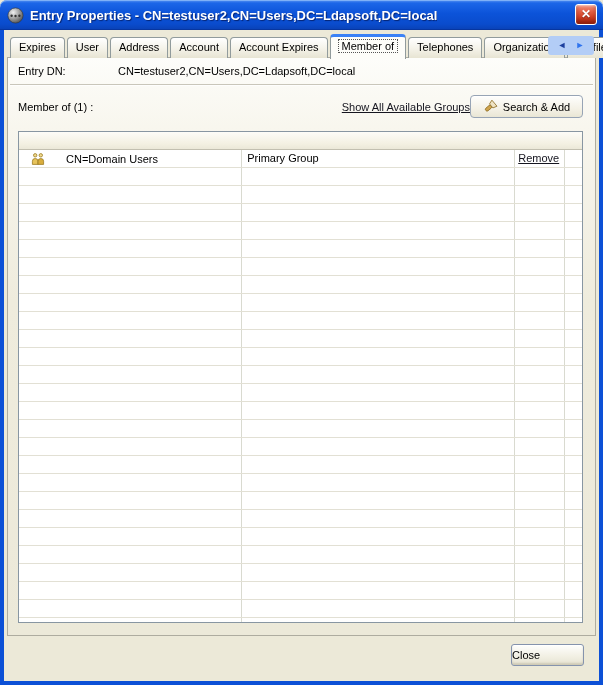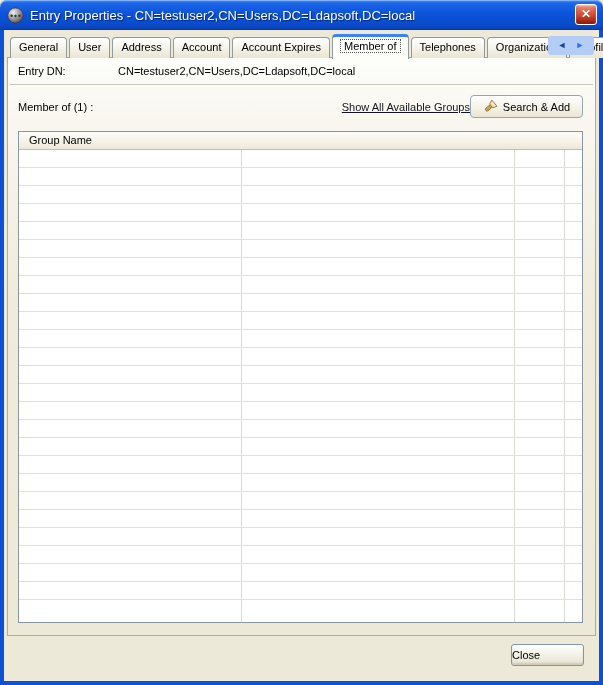--- a/index.html
+++ b/index.html
@@ -5,21 +5,21 @@
   html,body{margin:0;padding:0;background:#555;}
   *{box-sizing:border-box;}
   .window{position:relative;width:603px;height:685px;font-family:"Liberation Sans",sans-serif;
           font-size:11px;color:#000;overflow:hidden;background:#ece9d8;}
   
   .titlebar{position:absolute;top:0;left:0;right:0;height:30px;
     background:linear-gradient(180deg,#5a95f2 0%,#1c66e8 10%,#0c53d9 45%,#0a4ccd 80%,#0941b5 100%);
     border-radius:7px 7px 0 0;box-shadow:inset 0 1px 0 #7fb0f7, inset 0 -1px 0 #0736a0;
     display:flex;align-items:center;}
   .app-icon{margin-left:7px;width:17px;height:17px;flex:0 0 auto;}
-  .title-text{margin-left:6px;color:#fff;font-weight:normal;font-size:13px;
+  .title-text{margin-left:6px;color:#fff;font-weight:bold;font-size:13px;
     text-shadow:1px 1px 1px rgba(0,10,60,.65);white-space:nowrap;overflow:hidden;}
   .close-btn{position:absolute;top:4px;right:6px;width:22px;height:21px;border:1px solid #fff;
     border-radius:3px;color:#fff;font-weight:bold;font-size:12px;line-height:19px;text-align:center;
     background:linear-gradient(180deg,#f0927e 0%,#e45f44 35%,#cc3a1f 70%,#aa2b12 100%);
     box-shadow:inset 0 -3px 4px rgba(110,15,0,.55), inset 0 1px 2px rgba(255,255,255,.6);
     cursor:default;text-shadow:0 1px 1px rgba(0,0,0,.4);}
   
   .frame{position:absolute;top:30px;left:0;right:0;bottom:0;background:#ece9d8;
     border-left:4px solid #0c50d6;border-right:4px solid #0c50d6;border-bottom:4px solid #0c50d6;}
   
@@ -93,21 +93,21 @@
     </svg>
     <div class="title-text">Entry Properties - CN=testuser2,CN=Users,DC=Ldapsoft,DC=local</div>
     <div class="close-btn">
       <span>✕</span>
     </div>
   </div>
 
   <div class="frame">
 
     <div class="tab-bar">
-        <div class="tab"><span class="lbl">General</span></div>
+        <div class="tab"><span class="lbl">Expires</span></div>
         <div class="tab"><span class="lbl">User</span></div>
         <div class="tab"><span class="lbl">Address</span></div>
         <div class="tab"><span class="lbl">Account</span></div>
         <div class="tab"><span class="lbl">Account Expires</span></div>
         <div class="tab active"><span class="lbl">Member of</span></div>
         <div class="tab"><span class="lbl">Telephones</span></div>
         <div class="tab"><span class="lbl">Organization</span></div>
         <div class="tab"><span class="lbl">Profile</span></div>
       </div>
 
@@ -133,25 +133,38 @@
           </g>
         </svg>
         <span>Search &amp; Add</span>
       </div>
 
       <div class="gtable">
         <div class="vline v1"></div>
         <div class="vline v2"></div>
         <div class="vline v3"></div>
         <div class="thead">
-            <div class="hcell c0">Group Name</div>
             <div class="hcell c2"></div>
             <div class="hcell c3"></div>
           </div>
         <div>
+            <div class="trow">
+              <div class="cell c0">
+                <span class="gicon"><svg width="14" height="14" viewBox="0 0 14 14">
+                    <circle cx="4.2" cy="3.3" r="1.7" fill="#f0d98c" stroke="#9a7b22" stroke-width="0.8"></circle>
+                    <circle cx="9.8" cy="3.3" r="1.7" fill="#f0d98c" stroke="#9a7b22" stroke-width="0.8"></circle>
+                    <path d="M1.4 12.4 v-3.1 a2.8 2.8 0 0 1 5.6 0 V12.4 z" fill="#e7c35a" stroke="#9a7b22" stroke-width="0.8"></path>
+                    <path d="M7.0 12.4 v-3.1 a2.8 2.8 0 0 1 5.6 0 V12.4 z" fill="#d9ad3c" stroke="#9a7b22" stroke-width="0.8"></path>
+                  </svg></span>
+                <span class="gname">CN=Domain Users</span>
+              </div>
+              <div class="cell c1">Primary Group</div>
+              <div class="cell c2"><a class="link">Remove</a></div>
+              <div class="cell c3"></div>
+            </div>
             <div class="trow empty"></div>
             <div class="trow empty"></div>
             <div class="trow empty"></div>
             <div class="trow empty"></div>
             <div class="trow empty"></div>
             <div class="trow empty"></div>
             <div class="trow empty"></div>
             <div class="trow empty"></div>
             <div class="trow empty"></div>
             <div class="trow empty"></div>

